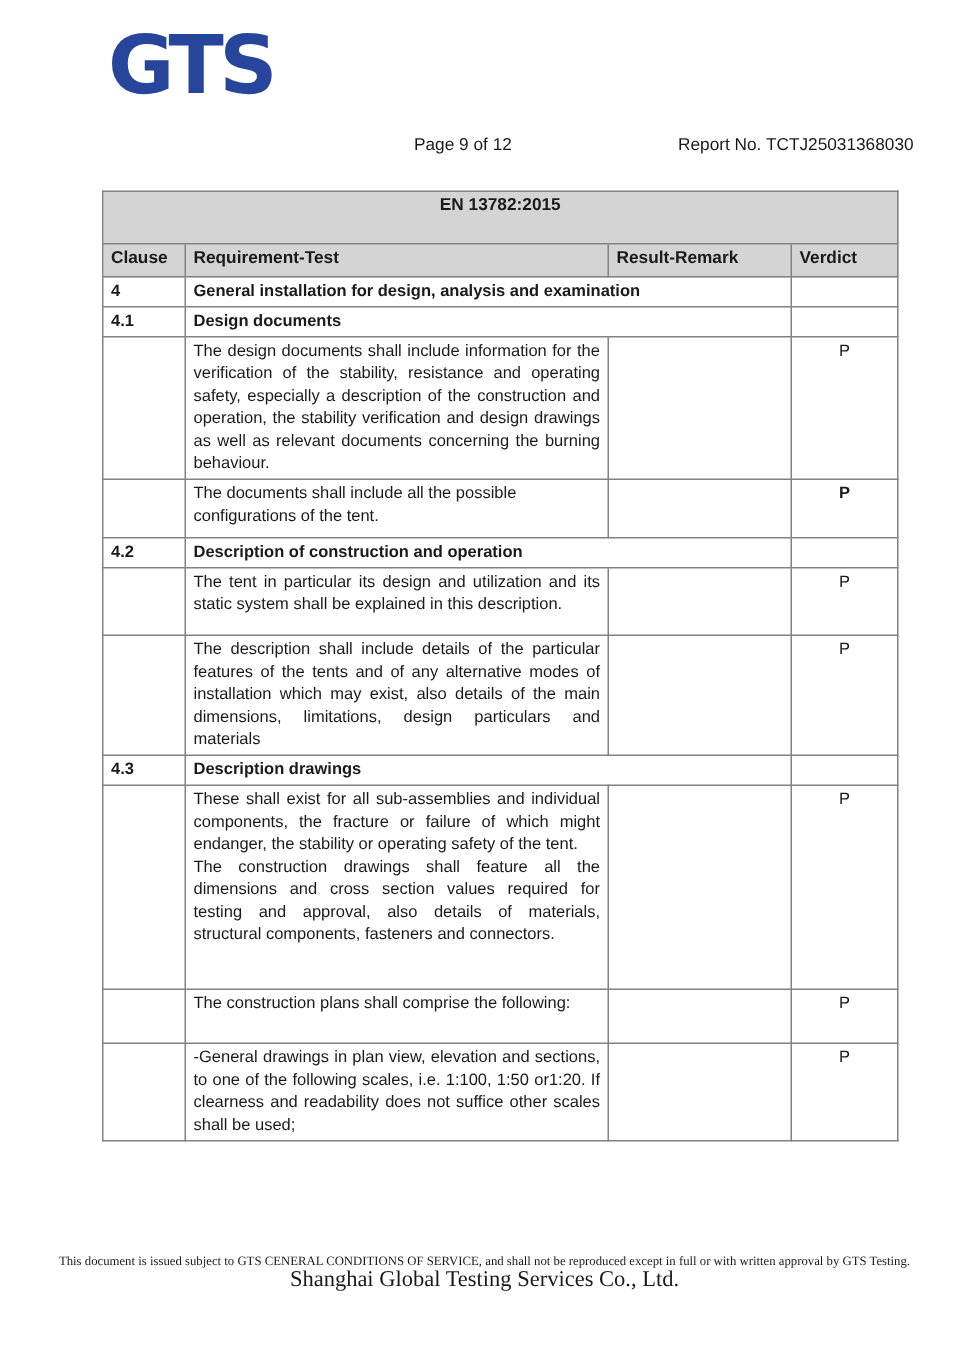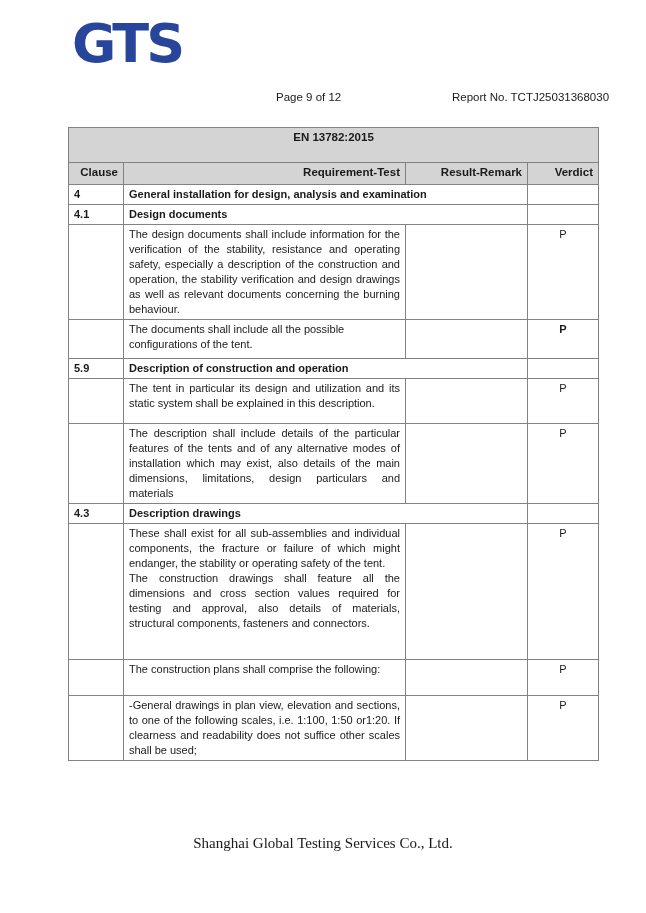--- a/index.html
+++ b/index.html
@@ -56,21 +56,21 @@
   .title-row td{
     background:var(--header-gray);
     text-align:center;
     font-weight:bold;
     height:35px;
     vertical-align:middle;
     font-size:11.5px;
   }
   .colhead-row th{
     background:var(--header-gray);
-    text-align:right;
+    text-align:left;
     font-weight:bold;
     height:22px;
     vertical-align:middle;
     font-size:11.5px;
     margin-left:36px;
   }
   .section-row td{font-weight:bold;height:19px;}
   .item-text{white-space:pre-line;}
   .just{text-align:justify;}
   .verdict-cell{text-align:center;}
@@ -134,21 +134,21 @@
     </tr>
 
     <tr>
       <td class="h39"></td>
       <td class="item-text">The documents shall include all the possible configurations of the tent.</td>
       <td></td>
       <td class="verdict-cell verdict-bold">P</td>
     </tr>
 
     <tr class="section-row">
-      <td>5.9</td>
+      <td>4.2</td>
       <td colspan="2">Description of construction and operation</td>
       <td class="verdict-cell"></td>
     </tr>
 
     <tr>
       <td class="h45"></td>
       <td class="item-text just">The tent in particular its design and utilization and its static system shall be explained in this description.</td>
       <td></td>
       <td class="verdict-cell">P</td>
     </tr>
@@ -184,14 +184,15 @@
     <tr>
       <td class="h64"></td>
       <td class="item-text just">-General drawings in plan view, elevation and sections, to one of the following scales, i.e. 1:100, 1:50 or1:20. If clearness and readability does not suffice other scales shall be used;</td>
       <td></td>
       <td class="verdict-cell">P</td>
     </tr>
   </tbody>
 </table>
 
 <div class="footer">
+  <div class="footer-line1">This document is issued subject to GTS CENERAL CONDITIONS OF SERVICE, and shall not be reproduced except in full or with written approval by GTS Testing.</div>
   <div class="footer-line2">Shanghai Global Testing Services Co., Ltd.</div>
 </div>
 
 </body></html>

